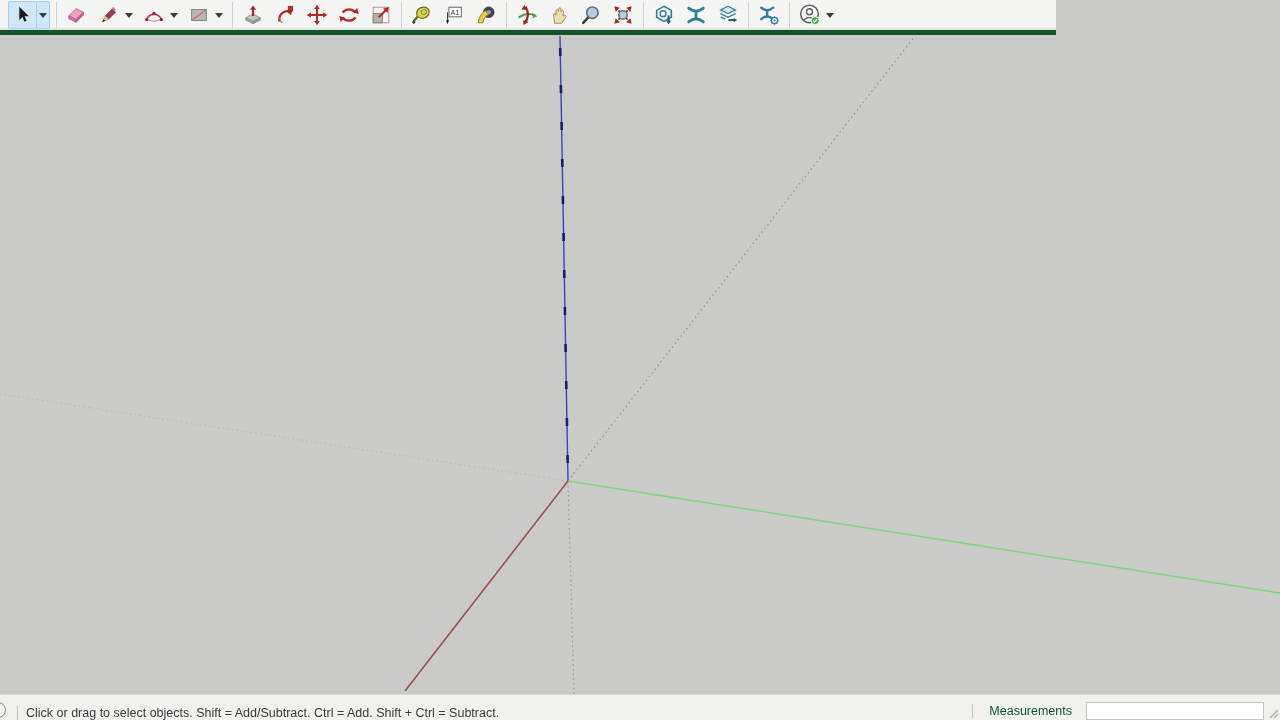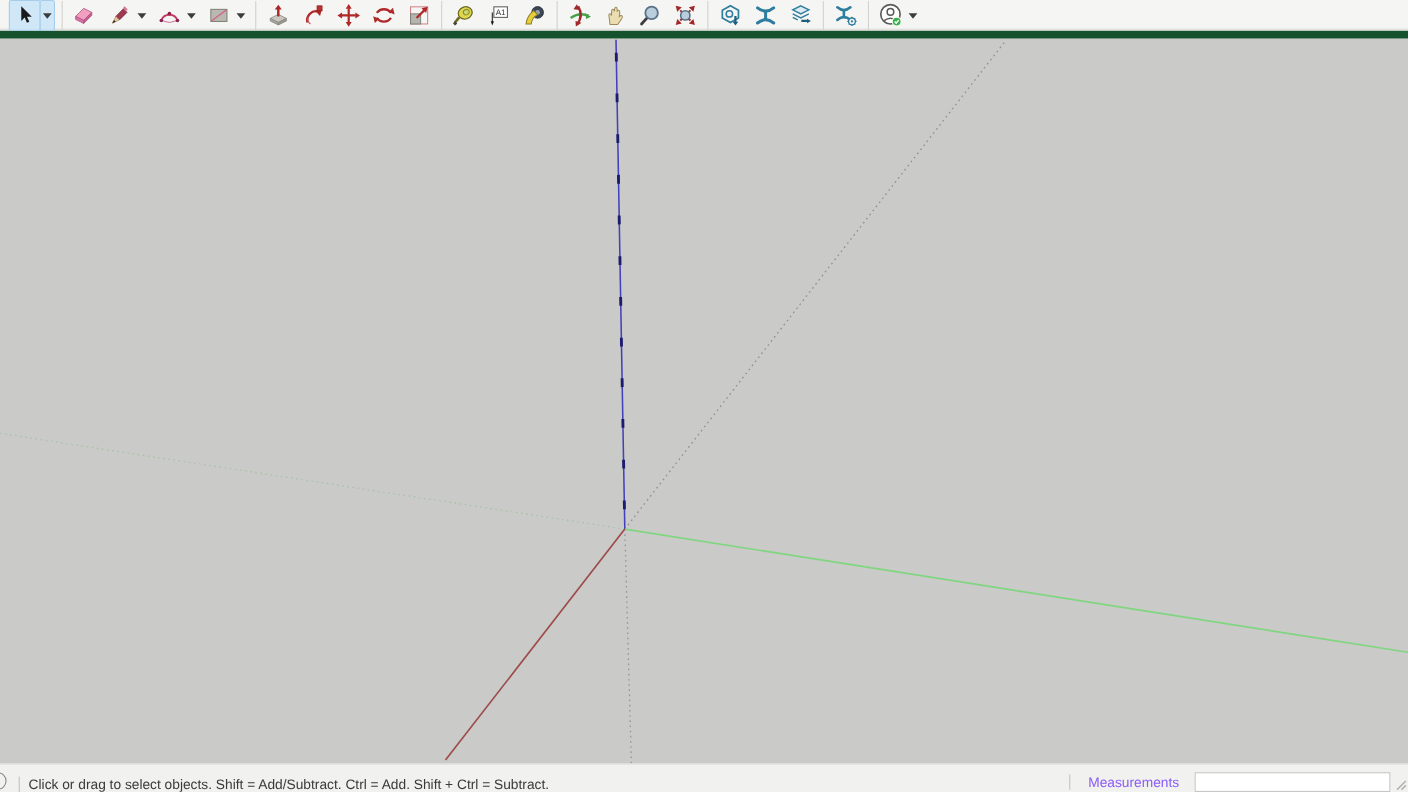--- a/index.html
+++ b/index.html
@@ -1,23 +1,23 @@
 <!DOCTYPE html>
 <html><head>
 <meta charset="utf-8">
 <style>
   * { margin:0; padding:0; box-sizing:border-box; }
   html,body { width:1280px; height:720px; overflow:hidden;
     font-family:"Liberation Sans", sans-serif; background:#cacac8; }
 
   
   .toolbar {
-    position:absolute; top:0; left:0; width:1280px; height:35px;
+    position:absolute; top:0; left:0; width:1056px; height:35px;
     background:#f5f5f4;
-    border-bottom:7px solid #14532d;
+    border-bottom:5px solid #14532d;
     box-shadow:inset 0 -2px 0 #e2e2e0;
     display:flex; align-items:center; padding-left:8px;
     z-index:5;
   }
   .tb-btn {
     width:29px; height:28px; margin-right:3px;
     display:flex; align-items:center; justify-content:center;
     border:1px solid transparent; border-radius:2px;
     flex:0 0 auto; cursor:default;
   }
@@ -51,21 +51,21 @@
     width:9px; height:20px; margin-right:6px; overflow:hidden; flex:0 0 auto;
     position:relative;
   }
   .sb-context-icon .half-circle {
     position:absolute; left:-10px; top:2px; width:16px; height:16px;
     border:1.5px solid #8a8a88; border-radius:50%; background:#f1f1f0;
   }
   .sb-sep { width:1px; height:14px; background:#c2c2c0; margin:0 8px 0 2px; flex:0 0 auto; }
   .sb-hint { white-space:nowrap; }
   .sb-right { margin-left:auto; display:flex; align-items:center; }
-  .sb-mlabel { margin:0 14px 0 8px; color:#8b5cf6; }
+  .sb-mlabel { margin:0 14px 0 8px; color:#14532d; }
   .sb-minput {
     width:178px; height:18px; margin-right:16px;
     border:1px solid #c6c6c4; background:#ffffff;
     font-family:"Liberation Sans", sans-serif; font-size:12px; padding:0 4px;
     outline:none;
   }
   .sb-grip {
     position:absolute; right:1px; bottom:1px; width:12px; height:12px;
   }
 </style>

